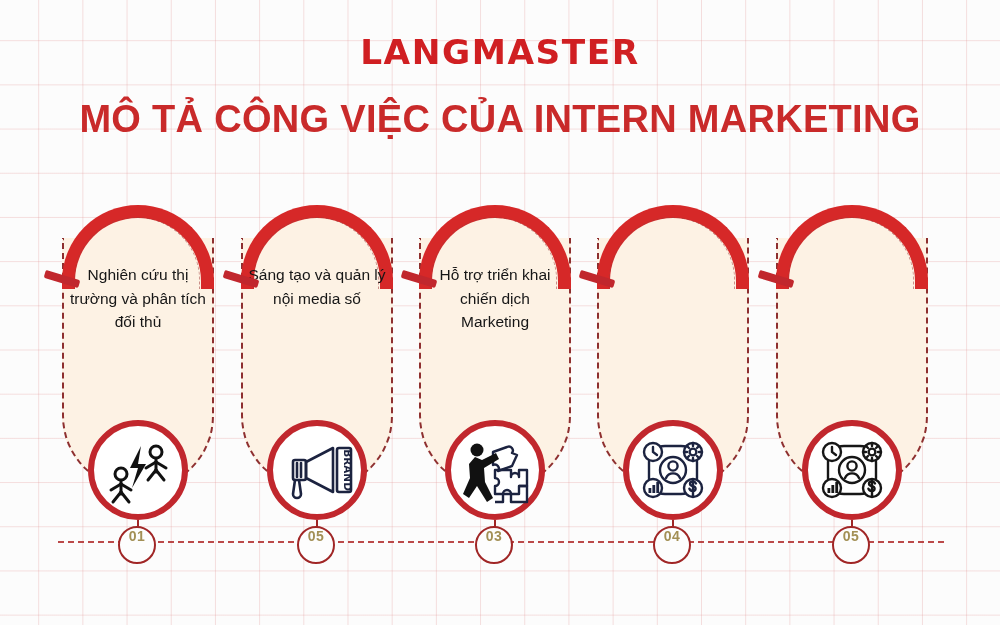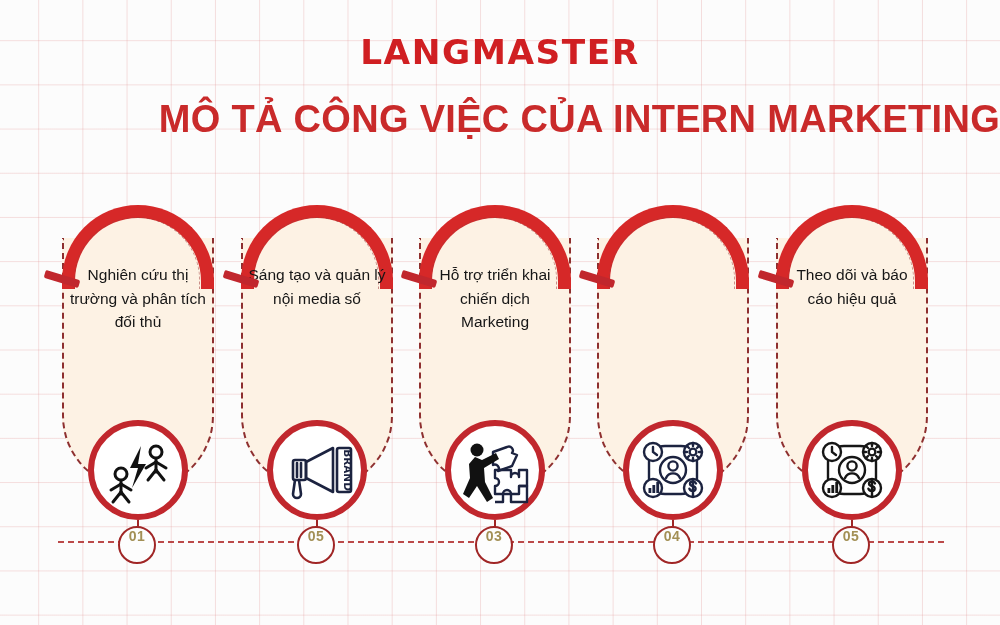--- a/index.html
+++ b/index.html
@@ -41,21 +41,21 @@
     font-family: "DejaVu Sans", sans-serif;
     transform: scaleX(1.04);
   }
 
   
   #page-title {
     position: absolute;
     top: 98px;
     left: 0;
     width: 1000px;
-    text-align: right;
+    text-align: center;
     font-size: 38px;
     font-weight: bold;
     letter-spacing: 0.3px;
     color: #c92a2a;
     font-family: "Liberation Sans", sans-serif;
     white-space: nowrap;
   }
 
   
   #baseline {
@@ -349,21 +349,20 @@
 
       <div class="stem"></div>
       <div class="bead">
         <span class="bead-num">04</span>
       </div>
     </div>
 
     <div class="card" style="left:776px;">
       <div class="card-body"></div>
       <div class="card-arch"></div>
-      <div class="card-text">Theo dõi và báo cáo hiệu quả</div>
 
       <div class="icon-tick"></div>
       <div class="icon-circle">
         <svg class="icon-art" viewBox="0 0 88 88">
           <g fill="none" stroke="#161616" stroke-width="2.4">
             <rect x="20" y="20" width="48" height="48" rx="16"></rect>
             <circle cx="44" cy="44" r="13" fill="#fff"></circle>
             <circle cx="44" cy="40" r="4.6"></circle>
             <path d="M37 52 a7.6 7.6 0 0 1 14 0" stroke-linecap="round"></path>
             <circle cx="24" cy="26" r="9" fill="#fff"></circle>

